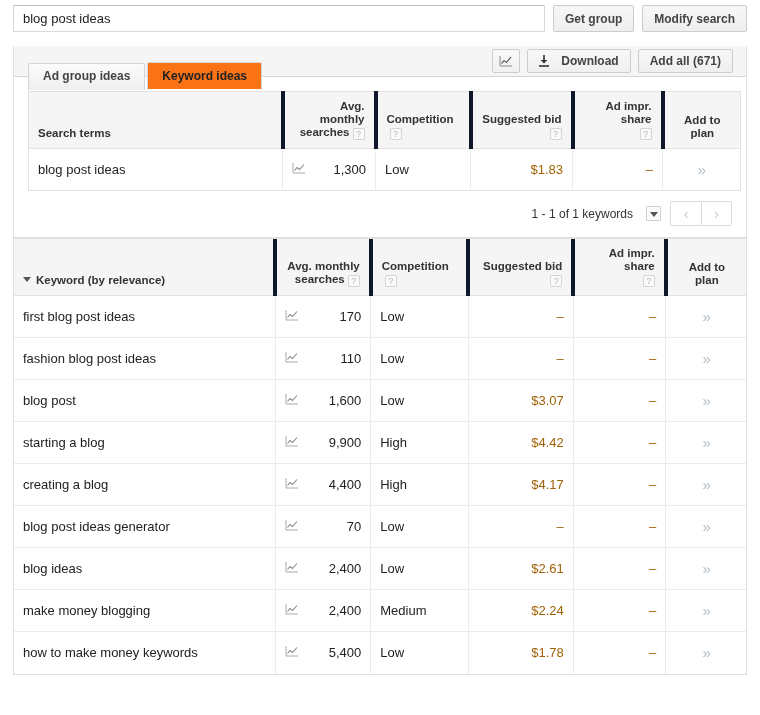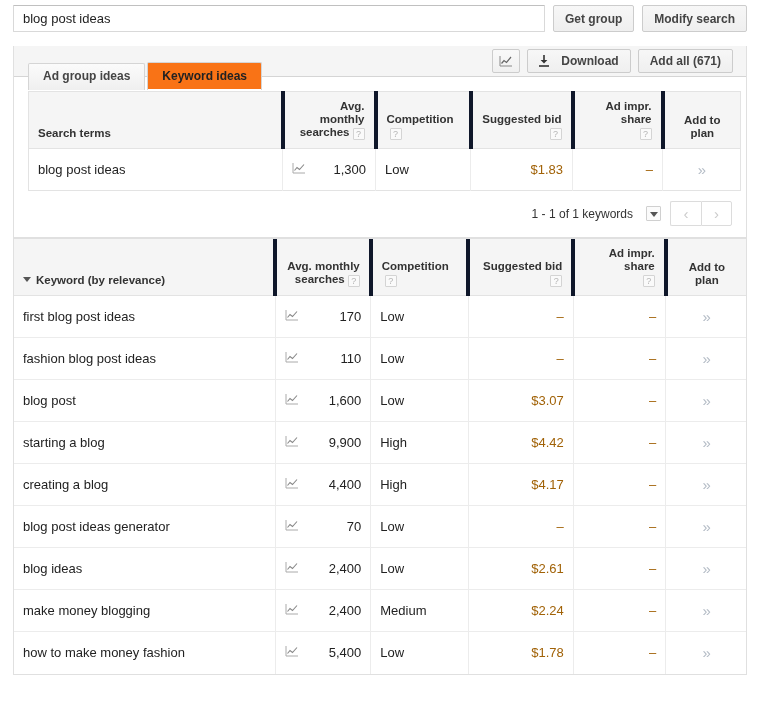--- a/index.html
+++ b/index.html
@@ -494,21 +494,21 @@
                 </svg></span>
               <span class="vol-num">2,400</span>
             </span>
           </td>
           <td class="c-comp">Medium</td>
           <td class="c-bid"><span class="dash">$2.24</span></td>
           <td class="c-share"><span class="dash">–</span></td>
           <td class="c-plan"><span class="chev2">»</span></td>
         </tr>
         <tr>
-          <td class="c-term">how to make money fashion</td>
+          <td class="c-term">how to make money keywords</td>
           <td class="c-vol">
             <span class="vol-cell">
               <span class="spark"><svg width="14" height="12" viewBox="0 0 14 12">
                   <path d="M1,1 L1,11 L13,11" fill="none" stroke="#aaa" stroke-width="1"></path>
                   <path d="M2.5,8.5 L5,5.5 L7.5,7.5 L12,2.5" fill="none" stroke="#888" stroke-width="1.1"></path>
                 </svg></span>
               <span class="vol-num">5,400</span>
             </span>
           </td>
           <td class="c-comp">Low</td>

